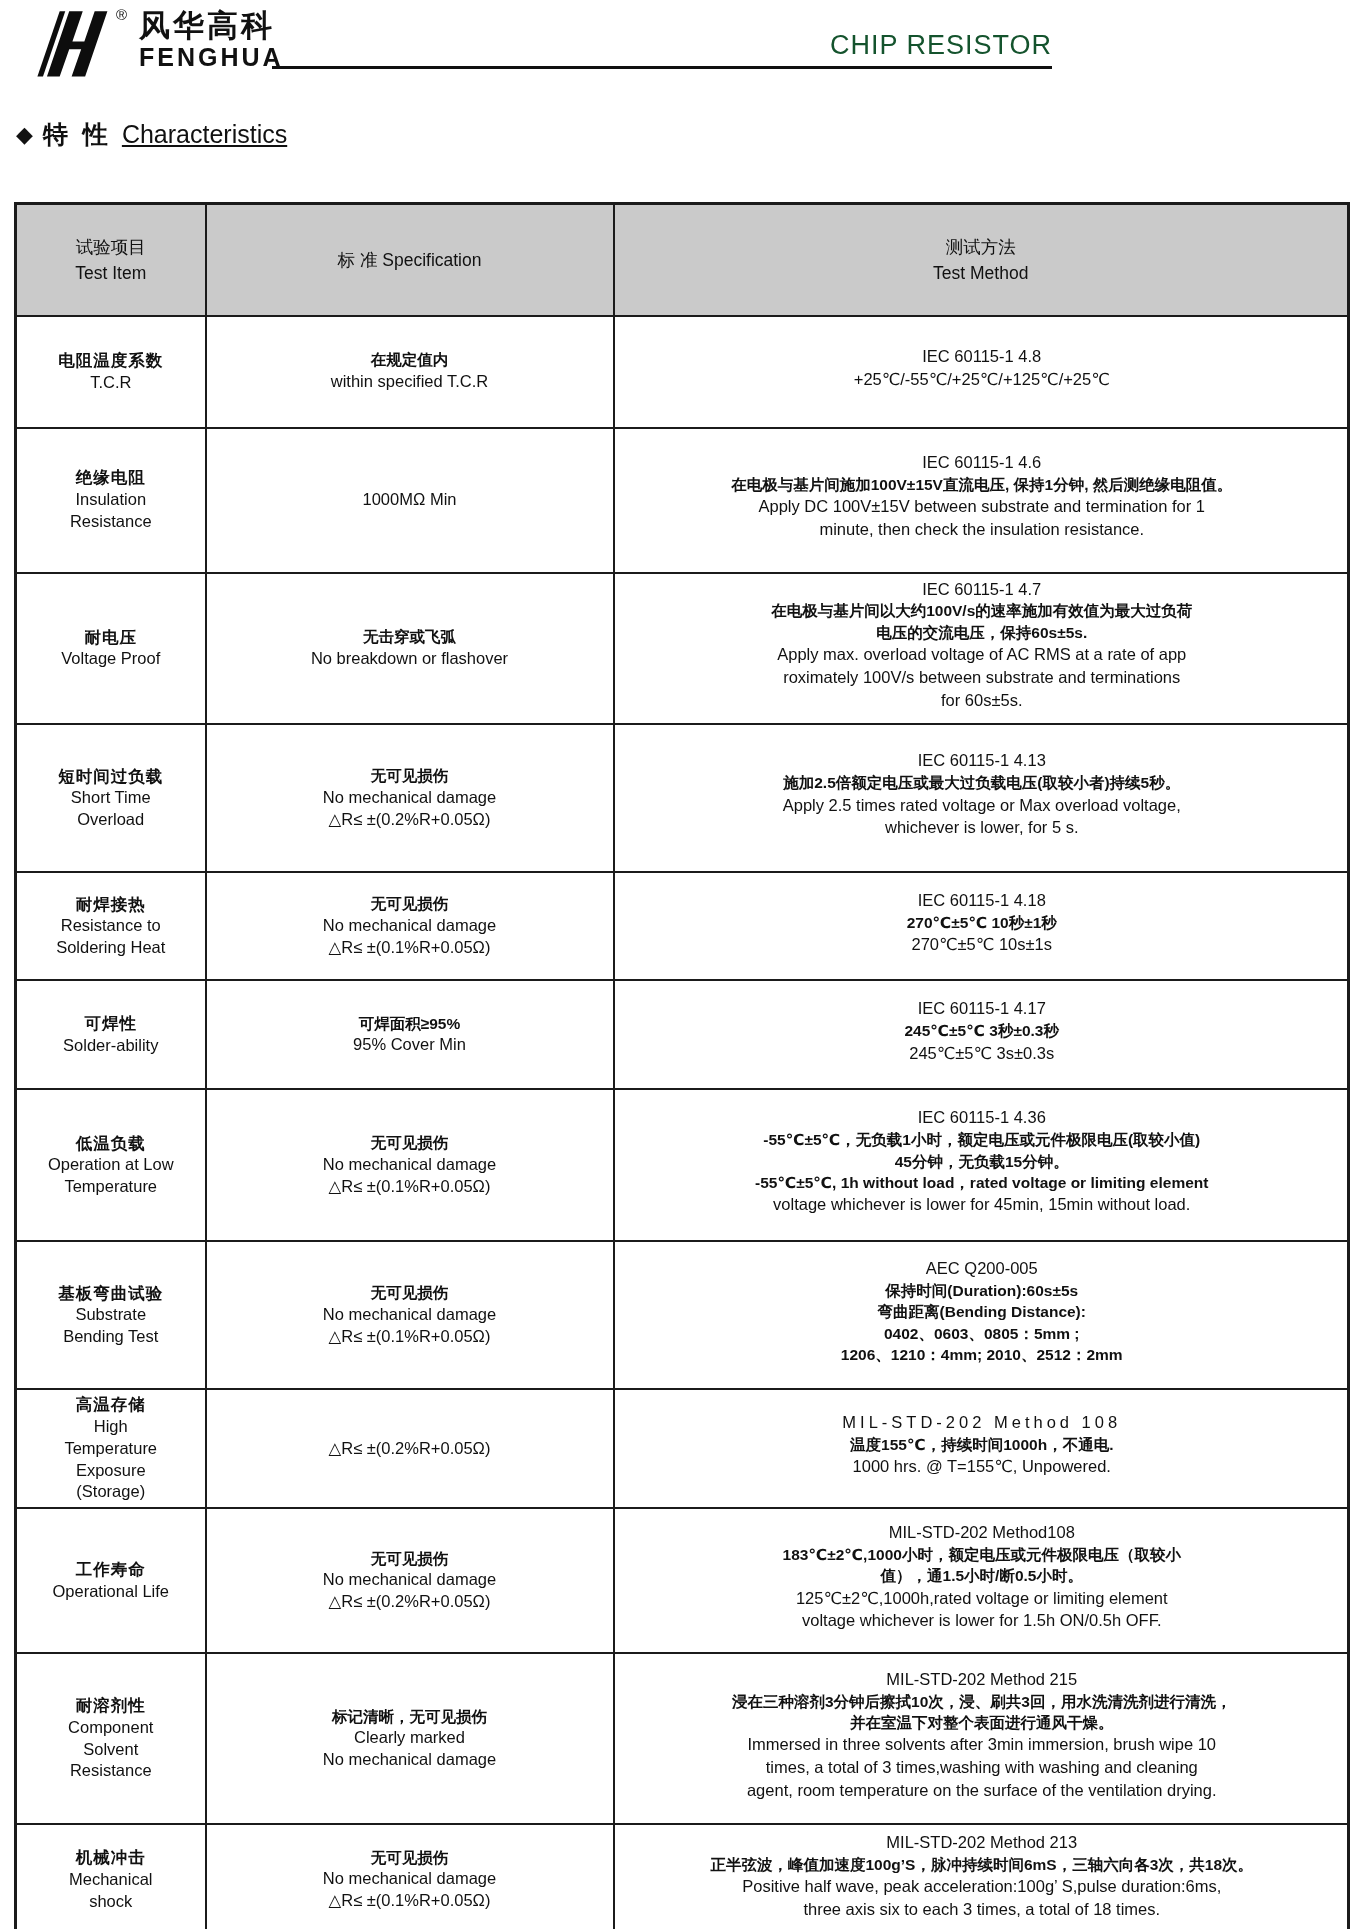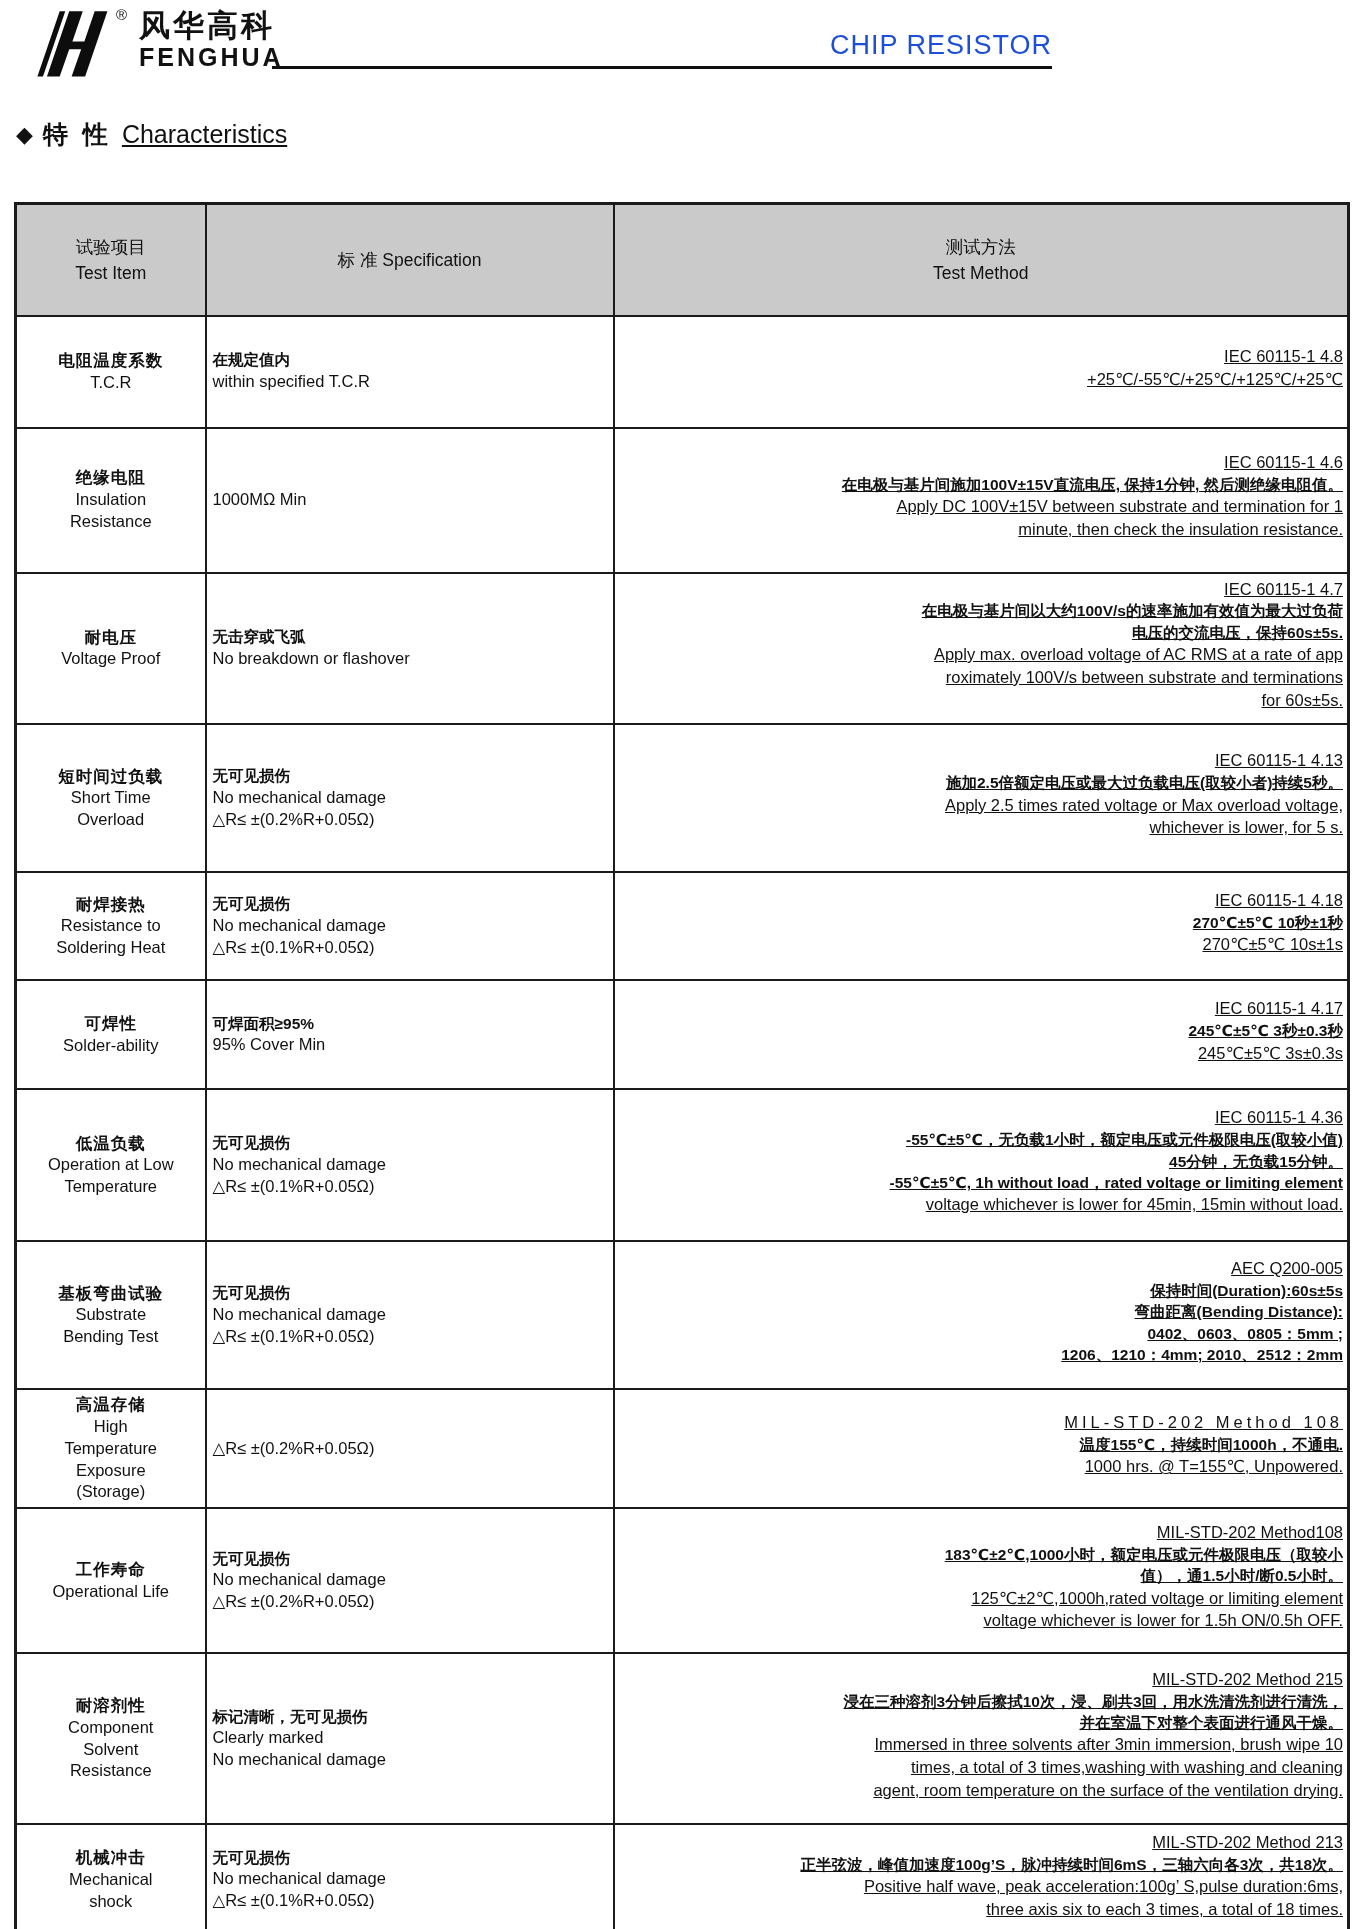--- a/index.html
+++ b/index.html
@@ -12,41 +12,41 @@
   body{font-family:"Liberation Sans","DejaVu Sans",sans-serif;color:var(--ink);}
   .page{position:relative;width:1361px;height:1929px;background:#fff;overflow:hidden;}
 
   
   .logo-block{position:absolute;left:34px;top:8px;display:flex;align-items:flex-start;}
   .logo-mark{display:block;}
   .reg{font-size:15px;position:relative;top:-2px;left:2px;}
   .brand-text{margin-left:14px;margin-top:2px;line-height:1.05;}
   .brand-cn{font-size:31px;font-weight:bold;letter-spacing:3px;}
   .brand-en{font-size:25px;font-weight:bold;letter-spacing:3px;margin-top:1px;}
-  .doc-title{position:absolute;top:30px;right:309px;font-size:27px;letter-spacing:1px;color:#1d4ed8;}
+  .doc-title{position:absolute;top:30px;right:309px;font-size:27px;letter-spacing:1px;color:#14532d;}
   .header-rule{position:absolute;left:272px;top:66px;width:780px;height:3px;background:#101010;}
 
   
   .section-title{position:absolute;left:16px;top:118px;font-size:25px;display:flex;align-items:center;gap:10px;}
   .diamond{font-size:22px;line-height:1;}
   .st-cn{font-weight:bold;letter-spacing:4px;}
   .st-en{font-weight:normal;text-decoration:underline;}
 
   
   table.char-table{position:absolute;left:14px;top:202px;width:1333px;border-collapse:collapse;table-layout:fixed;}
   table.char-table th,table.char-table td{border:2px solid var(--border);vertical-align:middle;}
   table.char-table{border:3px solid var(--border);}
   col.c1{width:190px;} col.c2{width:408px;} col.c3{width:735px;}
 
   thead th{background:var(--header-bg);height:112px;font-weight:normal;font-size:17.5px;text-align:center;line-height:1.5;}
 
   td{font-size:16.5px;line-height:1.32;}
   td.cell-item{text-align:center;padding:4px 2px;margin-top:44px;}
-  td.cell-spec{padding:4px 6px;border-radius:26px;}
-  td.cell-method{text-align:right;padding:4px 4px 12px 6px;text-decoration:underline;}
+  td.cell-spec{text-align:center;padding:4px 6px;border-radius:26px;}
+  td.cell-method{text-align:center;padding:4px 4px 12px 6px;}
   .line{display:block;}
   td .zh{font-size:15.5px;font-weight:600;}
   td.cell-item .zh{font-size:16.5px;font-weight:600;letter-spacing:1px;}
   td.cell-method .line{line-height:1.38;}
   
   tbody tr:nth-child(9) td.cell-method .line:first-child{letter-spacing:4px;}
 </style>
 </head>
 <body>
 

